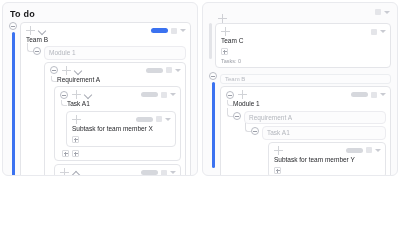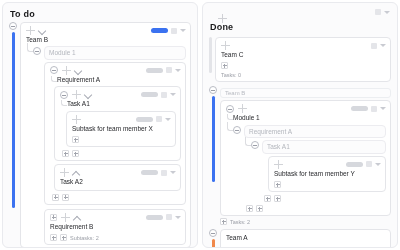--- a/index.html
+++ b/index.html
@@ -4,21 +4,21 @@
 <style>
   * { box-sizing: border-box; margin: 0; padding: 0; }
   html, body {
     width: 400px; height: 250px;
     background: #ffffff;
     font-family: "Liberation Sans", sans-serif;
     overflow: hidden;
   }
   .board { display: flex; width: 400px; height: 250px; gap: 4px; padding: 2px; }
   .column {
-    flex: 1 1 0; min-width: 0; height: 246px;
+    flex: 1 1 0; min-width: 0; height: 174px;
     background: #fbfbfc; border: 1px solid #e9eaee; border-radius: 6px;
     position: relative; overflow: hidden;
   }
   .col-head { display: flex; align-items: flex-start; padding: 6px 7px 0 7px; }
   .col-title { font-size: 9px; font-weight: 700; color: #1a1a1c; letter-spacing: .2px; }
   .col-head-tools { margin-left: auto; display: flex; gap: 3px; align-items: center; }
   .col-move { position: absolute; left: 8px; top: 5px; }
 
   .mini-sq { width: 6px; height: 6px; background: #e4e5e9; border-radius: 1px; display: inline-block; }
   .mini-tri { width: 0; height: 0; border-left: 3px solid transparent; border-right: 3px solid transparent;
@@ -209,23 +209,20 @@
 
   </div>
 
   <div class="column">
     <div class="col-head">
       <span class="cross col-move"></span>
       <div class="col-head-tools">
         <span class="mini-sq"></span>
         <span class="mini-tri"></span>
       </div>
-    </div>
-    <div style="padding:4px 7px 0 7px;">
-      <div class="col-title">Done</div>
     </div>
 
     <div class="group" style="margin-top:5px;">
       <div class="group-row">
         <div class="accent" style="background:#e3e4e8;height:36px;"></div>
         <div class="card">
           <div class="card-toolbar">
             <span class="cross"></span>
             <span class="right">
               <span class="mini-sq"></span>

